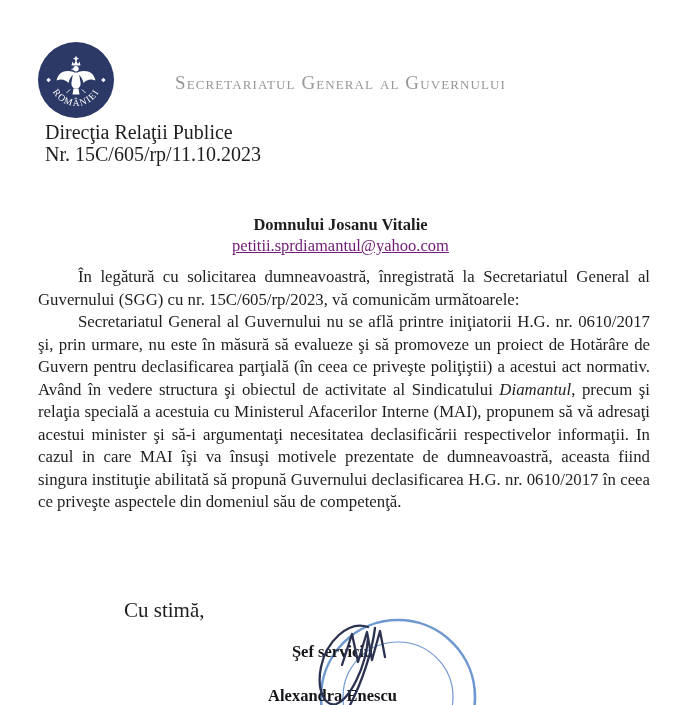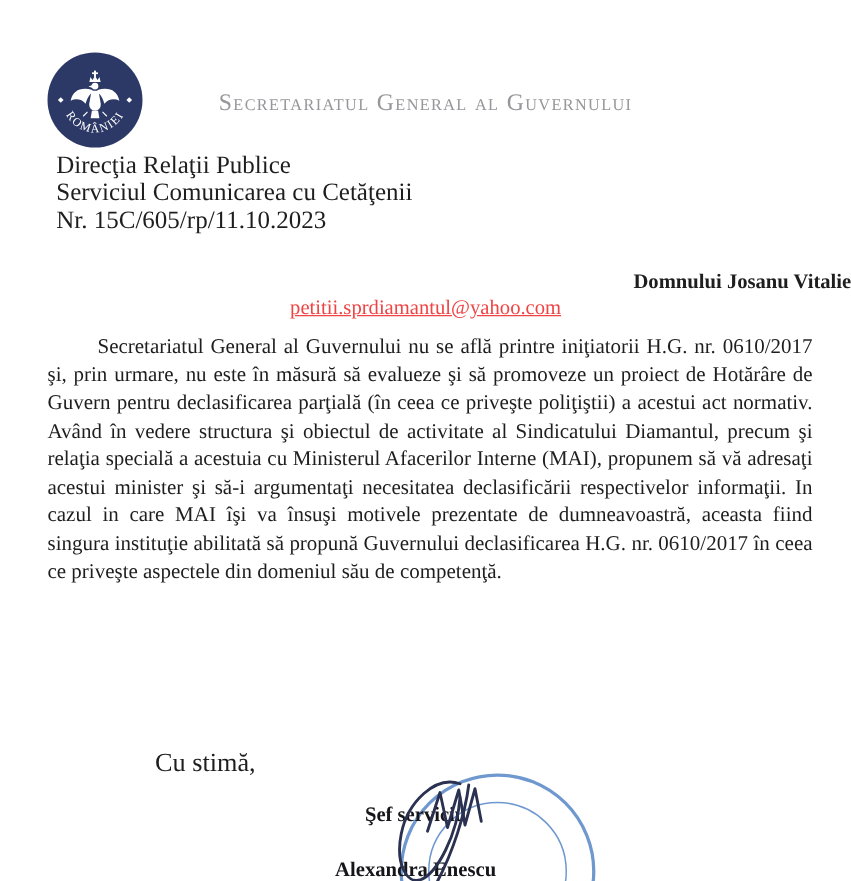--- a/index.html
+++ b/index.html
@@ -22,28 +22,28 @@
     margin-left: 48px;
   }
   .sender {
     position: absolute; left: 45px; top: 121px;
     font-size: 20px; line-height: 22px;
   }
   .addressee {
     position: absolute; left: 0; top: 214px; width: 681px;
     text-align: center; font-size: 16.5px; line-height: 21px;
   }
-  .addressee-name { font-weight: bold; text-align: right; }
-  .email-link { color: #ef4444; text-decoration: underline; cursor: pointer; }
+  .addressee-name { font-weight: bold; }
+  .email-link { color: #701a75; text-decoration: underline; cursor: pointer; }
   .letter-body {
     position: absolute; left: 38px; top: 266px; width: 612px;
     font-size: 16.8px; line-height: 22.5px; text-align: justify;
   }
   .letter-body p { margin: 0; text-indent: 40px; }
-  .italic { }
+  .italic { font-style: italic; }
   .salutation { position: absolute; left: 124px; top: 598px; font-size: 21px; }
   .sig-title {
     position: absolute; left: 250px; top: 642px; width: 165px;
     text-align: center; font-weight: bold; font-size: 16.5px; z-index: 3;
     color: #15151a;
   }
   .sig-name {
     position: absolute; left: 235px; top: 686px; width: 195px;
     text-align: center; font-weight: bold; font-size: 16.5px; z-index: 3;
     color: #15151a;
@@ -82,30 +82,30 @@
       <path d="M36.5 47.5 L41.5 47.5 L42.5 53.5 L35.5 53.5 Z"></path>
       <path d="M33 48.5 L29.5 52" stroke="#ffffff" stroke-width="0.9" fill="none"></path>
       <path d="M45 48.5 L48.5 52" stroke="#ffffff" stroke-width="0.9" fill="none"></path>
     </g>
   </svg>
 
   <div class="org-name">Secretariatul General al Guvernului</div>
 
   <div class="sender">
     <div>Direcţia Relaţii Publice</div>
-    <div>Serviciul Comunicarea cu Cetăţenii</div>
     <div>Nr. 15C/605/rp/11.10.2023</div>
   </div>
 
   <div class="addressee">
     <div class="addressee-name">Domnului Josanu Vitalie</div>
     <div><a class="email-link">petitii.sprdiamantul@yahoo.com</a></div>
   </div>
 
   <div class="letter-body">
+    <p>În legătură cu solicitarea dumneavoastră, înregistrată la Secretariatul General al Guvernului (SGG) cu nr. 15C/605/rp/2023, vă comunicăm următoarele:</p>
     <p><span>Secretariatul General al Guvernului nu se află printre iniţiatorii H.G. nr. 0610/2017 şi, prin urmare, nu este în măsură să evalueze şi să promoveze un proiect de Hotărâre de Guvern pentru declasificarea parţială (în ceea ce priveşte poliţiştii) a acestui act normativ. Având în vedere structura şi obiectul de activitate al Sindicatului </span><span class="italic">Diamantul</span><span>, precum şi relaţia specială a acestuia cu Ministerul Afacerilor Interne (MAI), propunem să vă adresaţi acestui minister şi să-i argumentaţi necesitatea declasificării respectivelor informaţii. In cazul in care MAI îşi va însuşi motivele prezentate de dumneavoastră, aceasta fiind singura instituţie abilitată să propună Guvernului declasificarea H.G. nr. 0610/2017 în ceea ce priveşte aspectele din domeniul său de competenţă.</span></p>
   </div>
 
   <div class="salutation">Cu stimă,</div>
 
   <svg class="stamp" width="166" height="95" viewBox="0 0 166 95">
     <defs>
       <path id="st-ring" d="M 82 153 A 66 66 0 1 1 81.95 153" fill="none"></path>
       <path id="st-inner" d="M 82 131 A 44 44 0 1 1 81.95 131" fill="none"></path>
     </defs>

